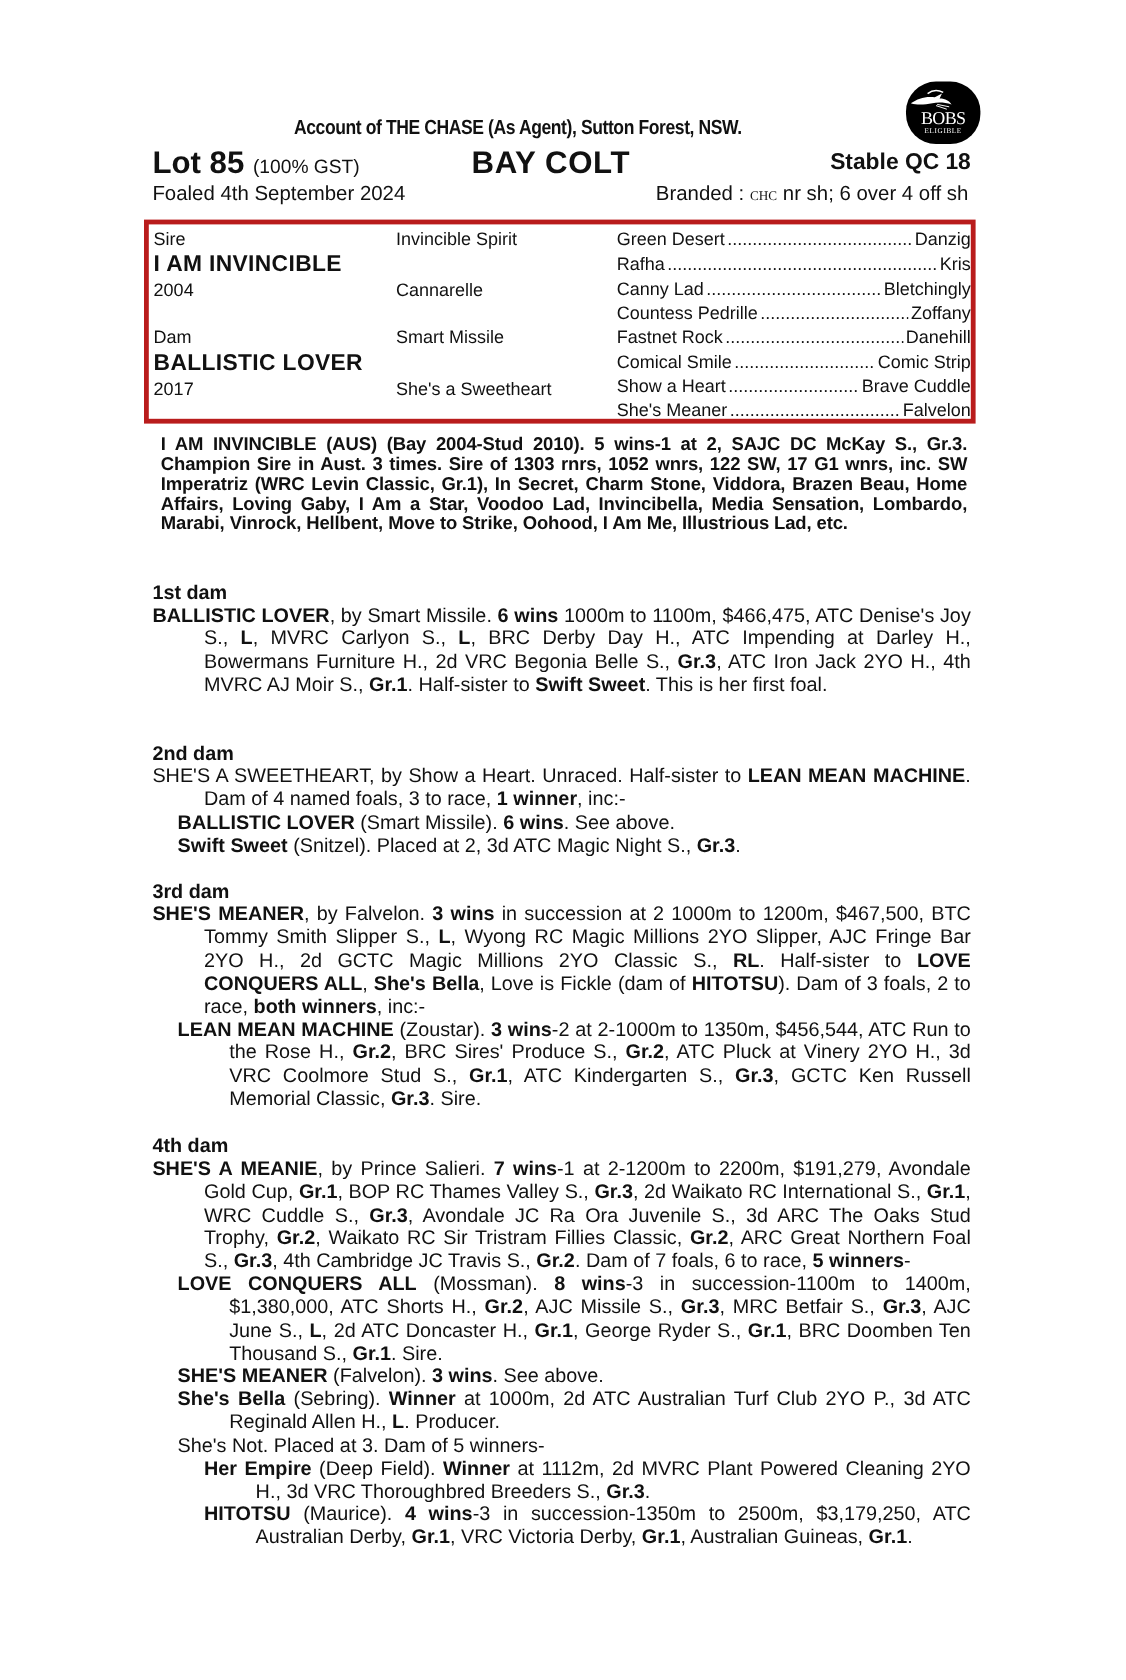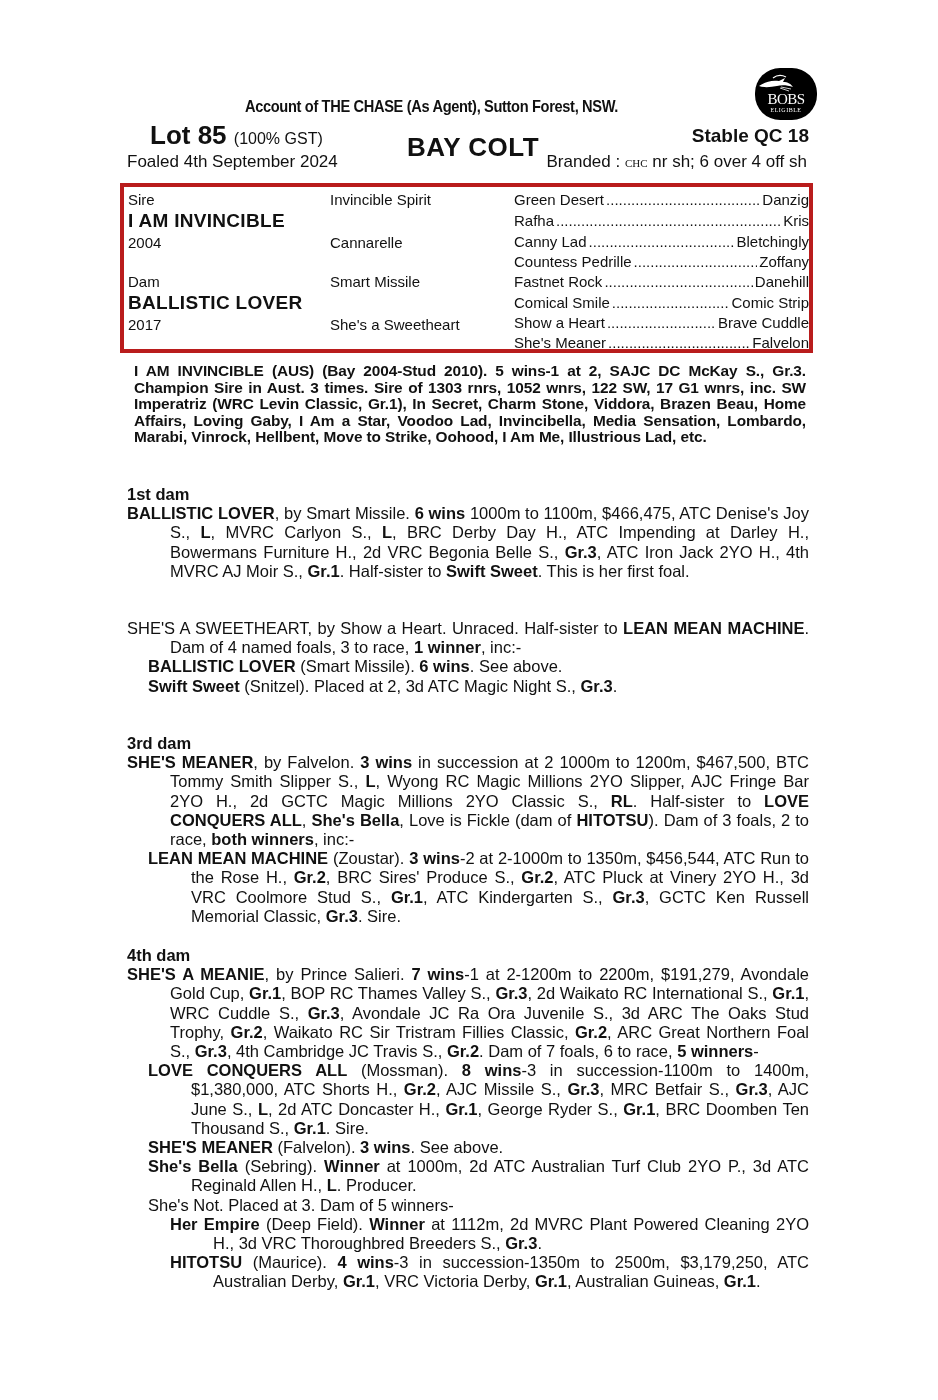--- a/index.html
+++ b/index.html
@@ -7,23 +7,23 @@
   .page { position: absolute; left: 0; top: 0; width: 938px; height: 1400px; }
 
   .logo { position: absolute; left: 755px; top: 68px; width: 62px; height: 52px; background: #000; color: #fff; text-align: center; border-radius: 25px; }
   .logo .horse { display: block; height: 18px; margin-top: 6px; }
   .logo .bobs { display: block; font-family: "Liberation Serif", serif; font-size: 15px; line-height: 14px; letter-spacing: -0.5px; }
   .logo .elig { display: block; font-family: "Liberation Serif", serif; font-size: 6px; line-height: 8px; letter-spacing: 0.5px; }
 
   .account { position: absolute; left: 245px; top: 97px; font-size: 17px; font-weight: bold; letter-spacing: -0.4px; transform: scaleX(0.86); transform-origin: left top; white-space: nowrap; }
 
   .lot-row { position: absolute; left: 127px; top: 120px; width: 682px; height: 32px; }
-  .lot { position: absolute; left: 0; top: 0; font-size: 26px; font-weight: 900; margin-left: 23px; }
+  .lot { position: absolute; left: 0; top: 0; font-size: 26px; font-weight: 900; }
   .gst { font-size: 16px; font-weight: normal; }
-  .colt { position: absolute; left: 266px; top: 12px; font-size: 26px; font-weight: 900; letter-spacing: 0.5px; margin-left: 14px; }
+  .colt { position: absolute; left: 266px; top: 0; font-size: 26px; font-weight: 900; letter-spacing: 0.5px; }
   .stable { position: absolute; right: 0; top: 5px; font-size: 19px; font-weight: 900; }
 
   .foal-row { position: absolute; left: 127px; top: 152px; width: 680px; font-size: 17px; }
   .foaled { position: absolute; left: 0; top: 0; }
   .branded { position: absolute; right: 0; top: 0; white-space: nowrap; }
   .brand-mark { font-family: "Liberation Serif", serif; font-size: 11px; }
 
   .ped { position: absolute; left: 120px; top: 183px; width: 693px; height: 170px; border: 4px solid #b91c1c; box-sizing: border-box; }
   .ped .cell { position: absolute; font-size: 15px; white-space: nowrap; }
   .ped .big { font-size: 19px; font-weight: 900; letter-spacing: 0.3px; }
@@ -127,20 +127,21 @@
       </div>
   </div>
 
   <div class="sire-note">I AM INVINCIBLE (AUS) (Bay 2004-Stud 2010). 5 wins-1 at 2, SAJC DC McKay S., Gr.3. Champion Sire in Aust. 3 times. Sire of 1303 rnrs, 1052 wnrs, 122 SW, 17 G1 wnrs, inc. SW Imperatriz (WRC Levin Classic, Gr.1), In Secret, Charm Stone, Viddora, Brazen Beau, Home Affairs, Loving Gaby, I Am a Star, Voodoo Lad, Invincibella, Media Sensation, Lombardo, Marabi, Vinrock, Hellbent, Move to Strike, Oohood, I Am Me, Illustrious Lad, etc.</div>
 
   <div class="sec" style="top:485px">
       <div class="h">1st dam</div>
       <div class="p"><b>BALLISTIC LOVER</b><span>, by Smart Missile. </span><b>6 wins</b><span> 1000m to 1100m, $466,475, ATC Denise's Joy S., </span><b>L</b><span>, MVRC Carlyon S., </span><b>L</b><span>, BRC Derby Day H., ATC Impending at Darley H., Bowermans Furniture H., 2d VRC Begonia Belle S., </span><b>Gr.3</b><span>, ATC Iron Jack 2YO H., 4th MVRC AJ Moir S., </span><b>Gr.1</b><span>. Half-sister to </span><b>Swift Sweet</b><span>. This is her first foal.</span></div>
     </div>
   <div class="sec" style="top:619px">
+      <div class="h">2nd dam</div>
       <div class="p"><span>SHE'S A SWEETHEART, by Show a Heart. Unraced. Half-sister to </span><b>LEAN MEAN MACHINE</b><span>. Dam of 4 named foals, 3 to race, </span><b>1 winner</b><span>, inc:-</span></div>
       <div class="p1"><b>BALLISTIC LOVER</b><span> (Smart Missile). </span><b>6 wins</b><span>. See above.</span></div>
       <div class="p1"><b>Swift Sweet</b><span> (Snitzel). Placed at 2, 3d ATC Magic Night S., </span><b>Gr.3</b><span>.</span></div>
     </div>
   <div class="sec" style="top:734px">
       <div class="h">3rd dam</div>
       <div class="p"><b>SHE'S MEANER</b><span>, by Falvelon. </span><b>3 wins</b><span> in succession at 2 1000m to 1200m, $467,500, BTC Tommy Smith Slipper S., </span><b>L</b><span>, Wyong RC Magic Millions 2YO Slipper, AJC Fringe Bar 2YO H., 2d GCTC Magic Millions 2YO Classic S., </span><b>RL</b><span>. Half-sister to </span><b>LOVE CONQUERS ALL</b><span>, </span><b>She's Bella</b><span>, Love is Fickle (dam of </span><b>HITOTSU</b><span>). Dam of 3 foals, 2 to race, </span><b>both winners</b><span>, inc:-</span></div>
       <div class="p1"><b>LEAN MEAN MACHINE</b><span> (Zoustar). </span><b>3 wins</b><span>-2 at 2-1000m to 1350m, $456,544, ATC Run to the Rose H., </span><b>Gr.2</b><span>, BRC Sires' Produce S., </span><b>Gr.2</b><span>, ATC Pluck at Vinery 2YO H., 3d VRC Coolmore Stud S., </span><b>Gr.1</b><span>, ATC Kindergarten S., </span><b>Gr.3</b><span>, GCTC Ken Russell Memorial Classic, </span><b>Gr.3</b><span>. Sire.</span></div>
     </div>
   <div class="sec" style="top:946px">

